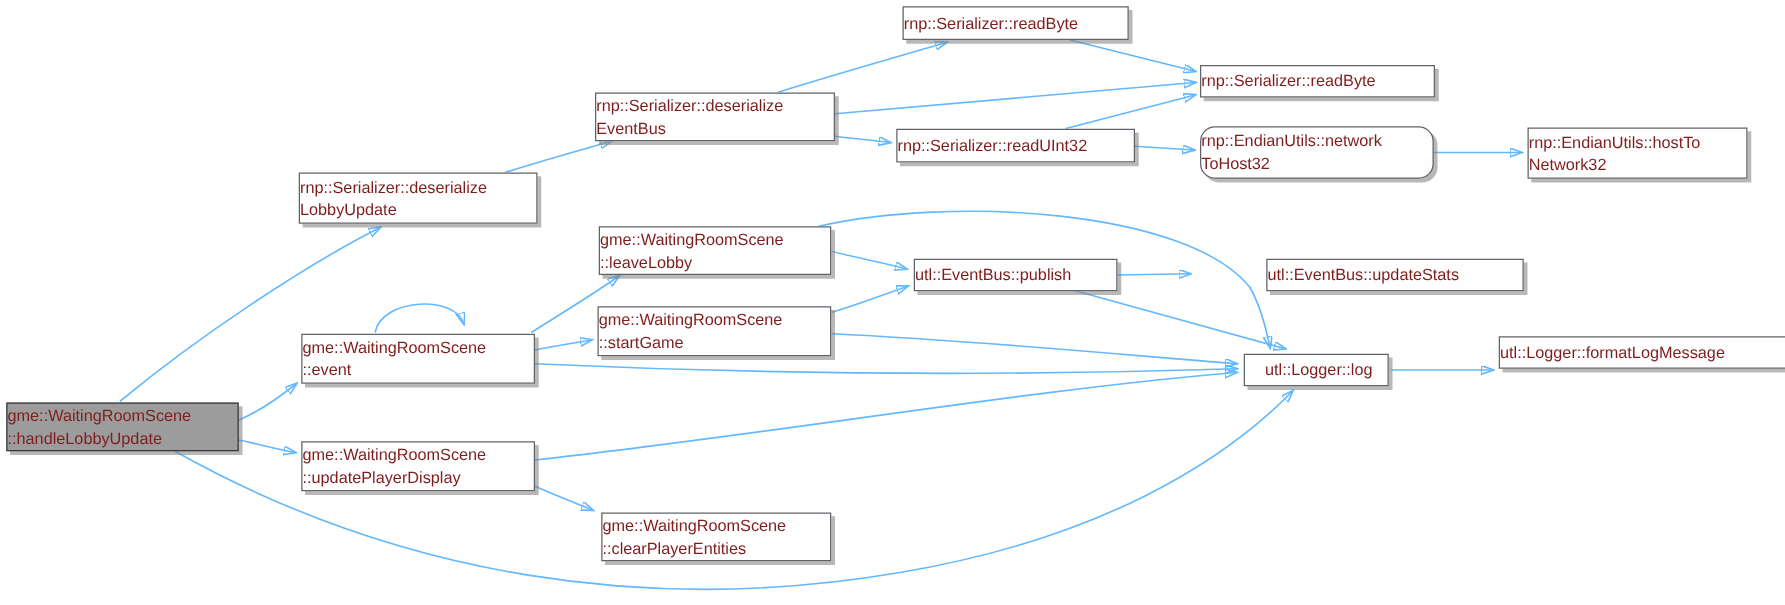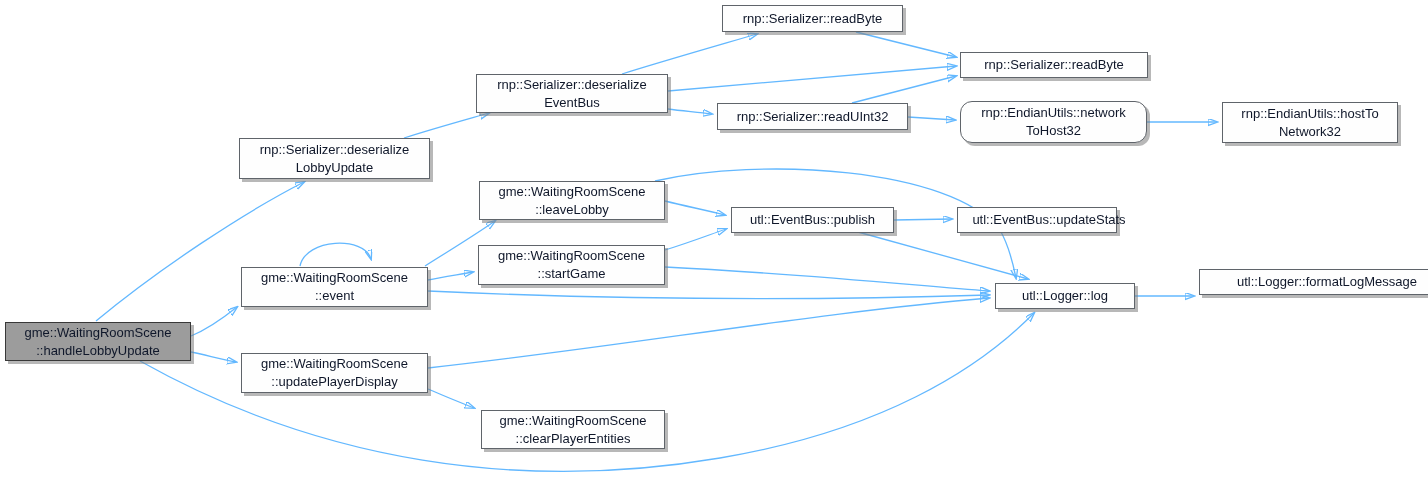--- a/index.html
+++ b/index.html
@@ -12,24 +12,24 @@
   }
   svg.edges { position:absolute; left:0; top:0; width:1428px; height:484px; }
   svg.edges path { fill:none; stroke:#63b8ff; stroke-width:1.3px; }
   .node {
     position:absolute;
     box-sizing:border-box;
     background:#fefefe;
     border:1px solid #5f646a;
     box-shadow:3px 3px 0 rgba(125,125,125,0.55);
     display:flex; flex-direction:column;
-    align-items:center; justify-content:center;
+    align-items:flex-start; justify-content:center;
     text-align:center;
     font-size:13px; line-height:18px;
-    color:#0f172a;
+    color:#7f1d1d;
     white-space:nowrap;
     cursor:pointer;
   }
   .node.highlight {
     background:#9c9c9c;
     border:1.5px solid #383838;
   }
 </style>
 </head>
 <body>
@@ -119,25 +119,25 @@
 
   <div class="node" style="left:478px; top:245px; width:187px; height:40px;">
     <span>gme::WaitingRoomScene</span>
     <span>::startGame</span>
   </div>
 
   <div class="node" style="left:731px; top:207px; width:163px; height:26px;">
     <span>utl::EventBus::publish</span>
   </div>
 
-  <div class="node" style="left:957px; top:207px; width:160px; height:26px;padding-left:24px;">
+  <div class="node" style="left:1013px; top:207px; width:206px; height:26px;">
     <span>utl::EventBus::updateStats</span>
   </div>
 
-  <div class="node" style="left:995px; top:283px; width:140px; height:26px;">
+  <div class="node" style="left:995px; top:283px; width:116px; height:26px;padding-left:16px;">
     <span>utl::Logger::log</span>
   </div>
 
   <div class="node" style="left:1199px; top:269px; width:256px; height:26px;">
     <span>utl::Logger::formatLogMessage</span>
   </div>
 
   <div class="node" style="left:241px; top:353px; width:187px; height:40px;">
     <span>gme::WaitingRoomScene</span>
     <span>::updatePlayerDisplay</span>

